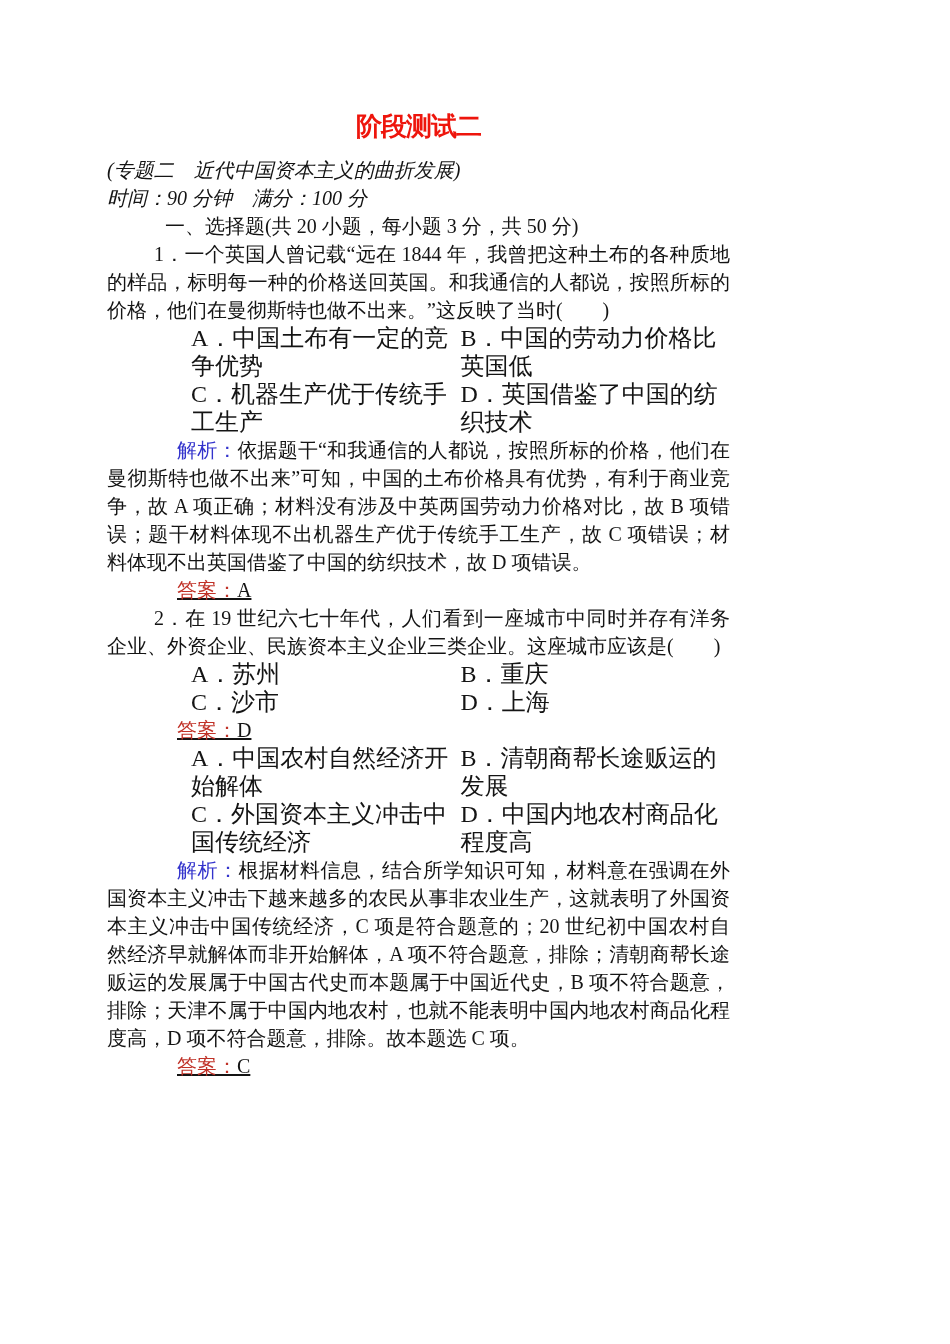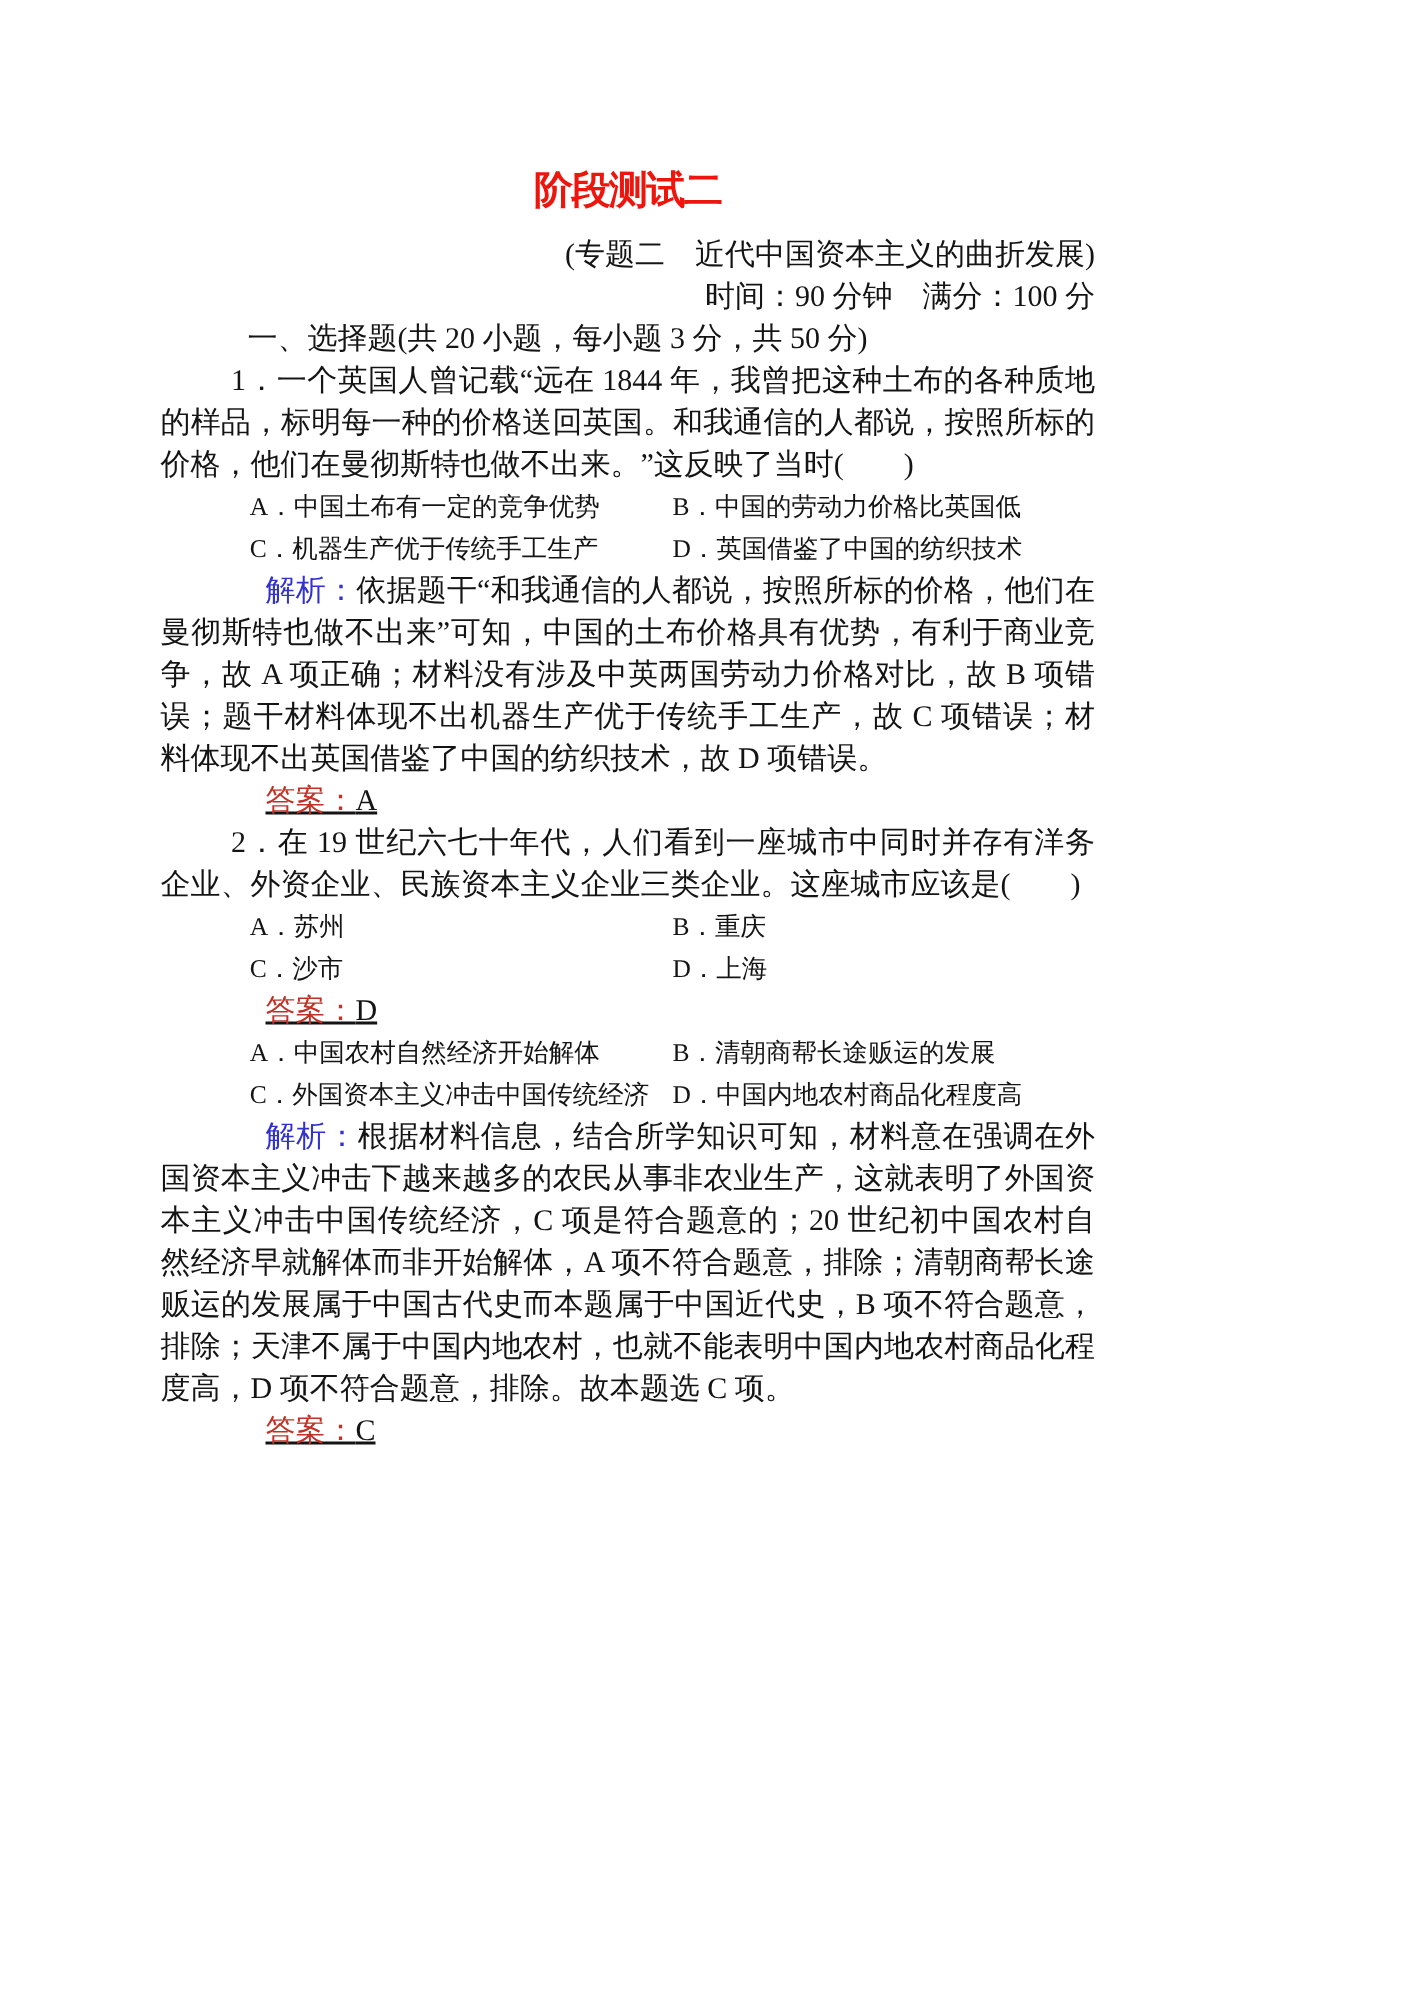--- a/index.html
+++ b/index.html
@@ -22,24 +22,24 @@
   .page p { margin: 0; font-size: 20px; line-height: 28px; }
   h1.doc-title {
     margin: 0 0 14px 0;
     text-align: center;
     font-size: 26px;
     line-height: 30px;
     font-weight: bold;
     color: #ee150c;
     letter-spacing: -1px;
   }
-  .center { text-align: right; }
+  .center { text-align: left; font-style: italic; }
   .section-header { text-indent: 2.9em; }
   .stem { text-indent: 2.35em; text-align: justify; }
-  .opt-row { display: flex; padding-left: 3.5em; font-size: 17px; line-height: 28px; }
+  .opt-row { display: flex; padding-left: 3.5em; font-size: 24px; line-height: 28px; }
   .opt-row .o1 { flex: 0 0 50%; }
   .opt-row .o2 { flex: 1 1 auto; }
   .analysis { text-indent: 3.5em; text-align: justify; }
   .analysis .lbl { color: #3333cc; }
   .answer { text-indent: 3.5em; text-decoration: underline; }
   .answer .lbl { color: #c03228; }
 </style>
 </head>
 <body>
 

